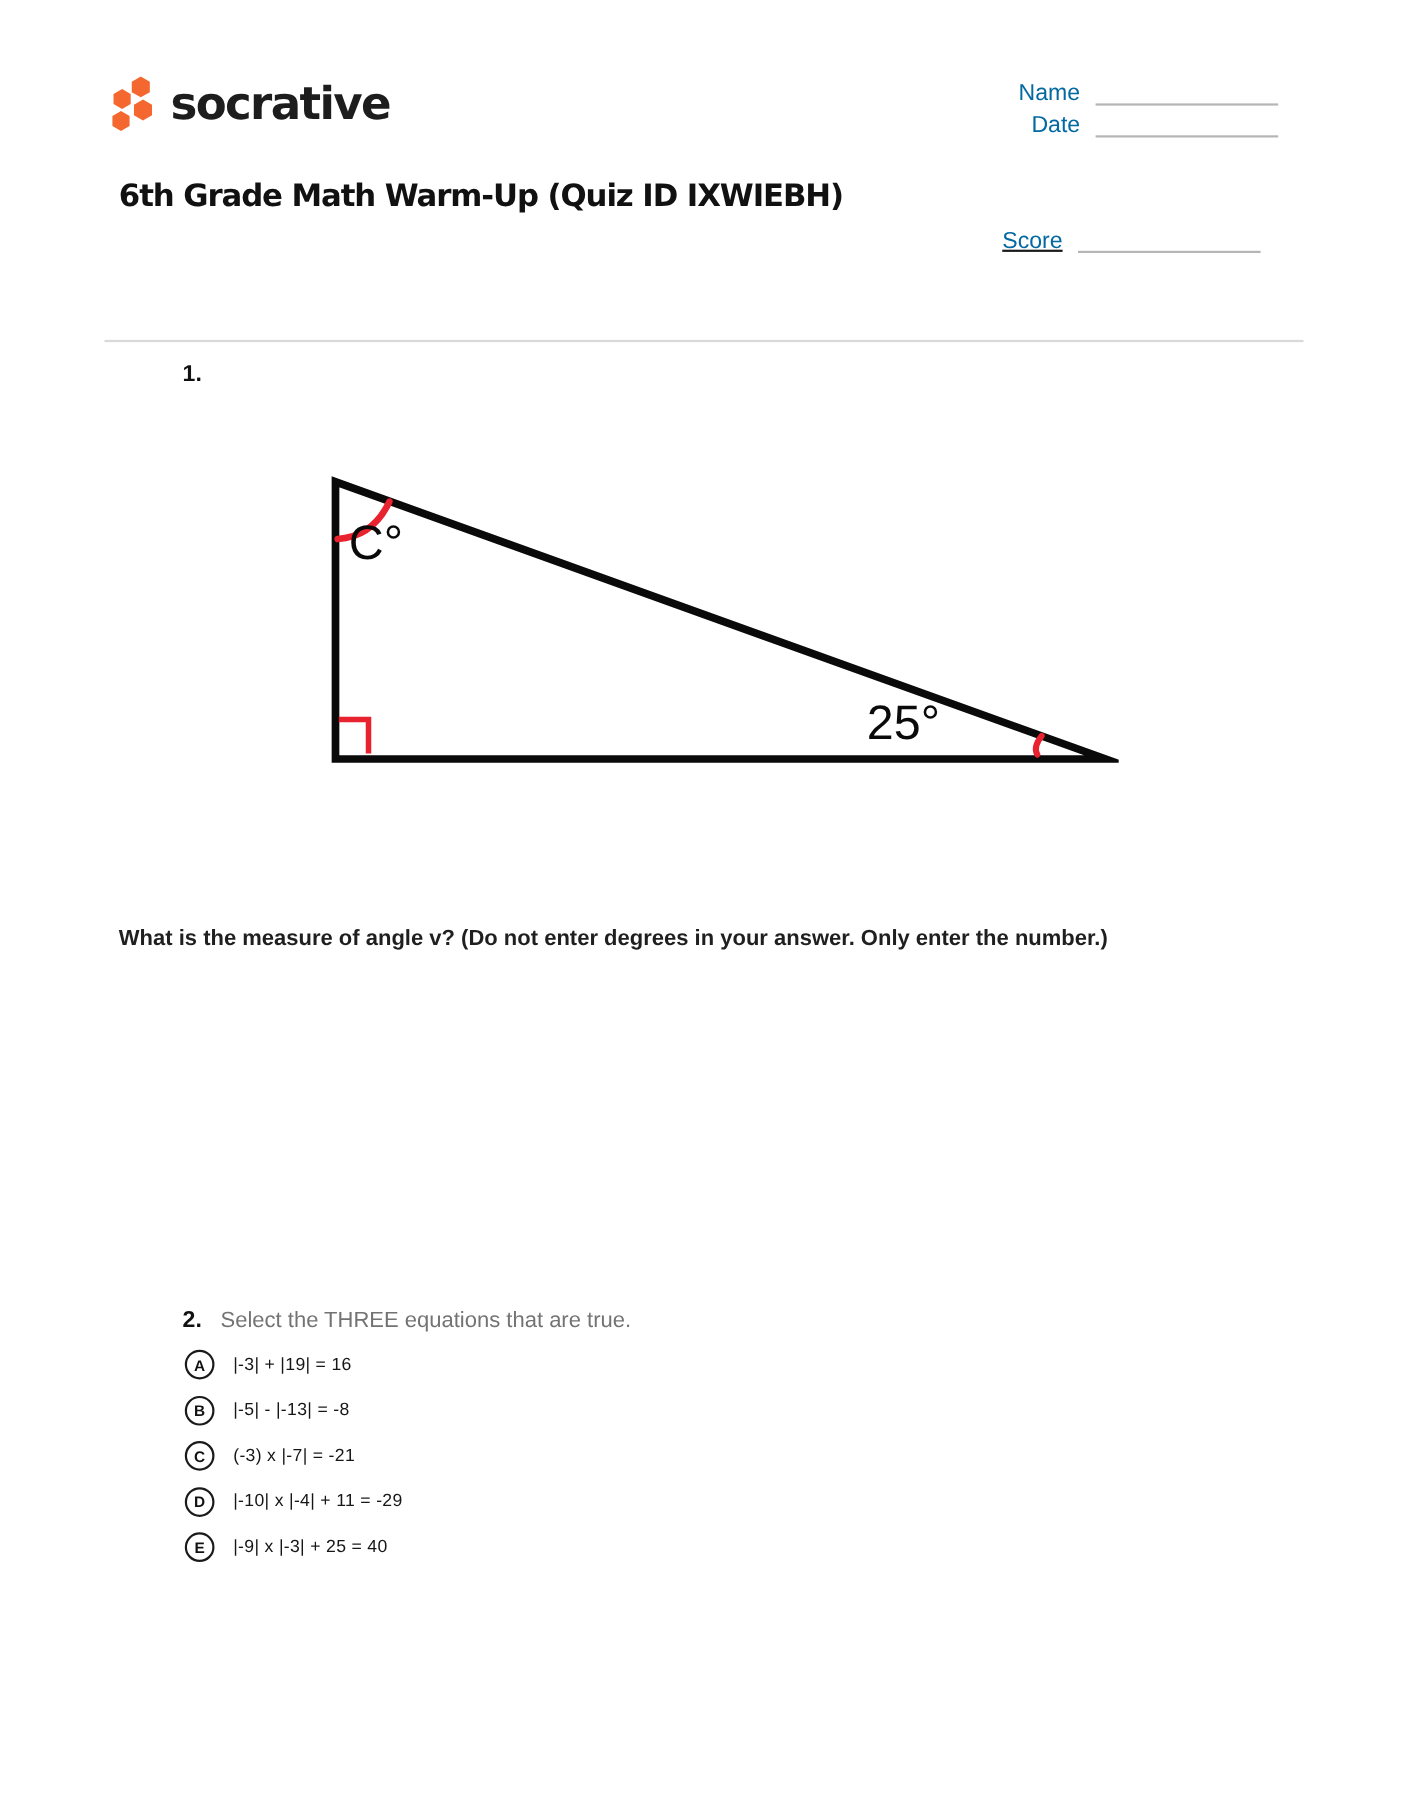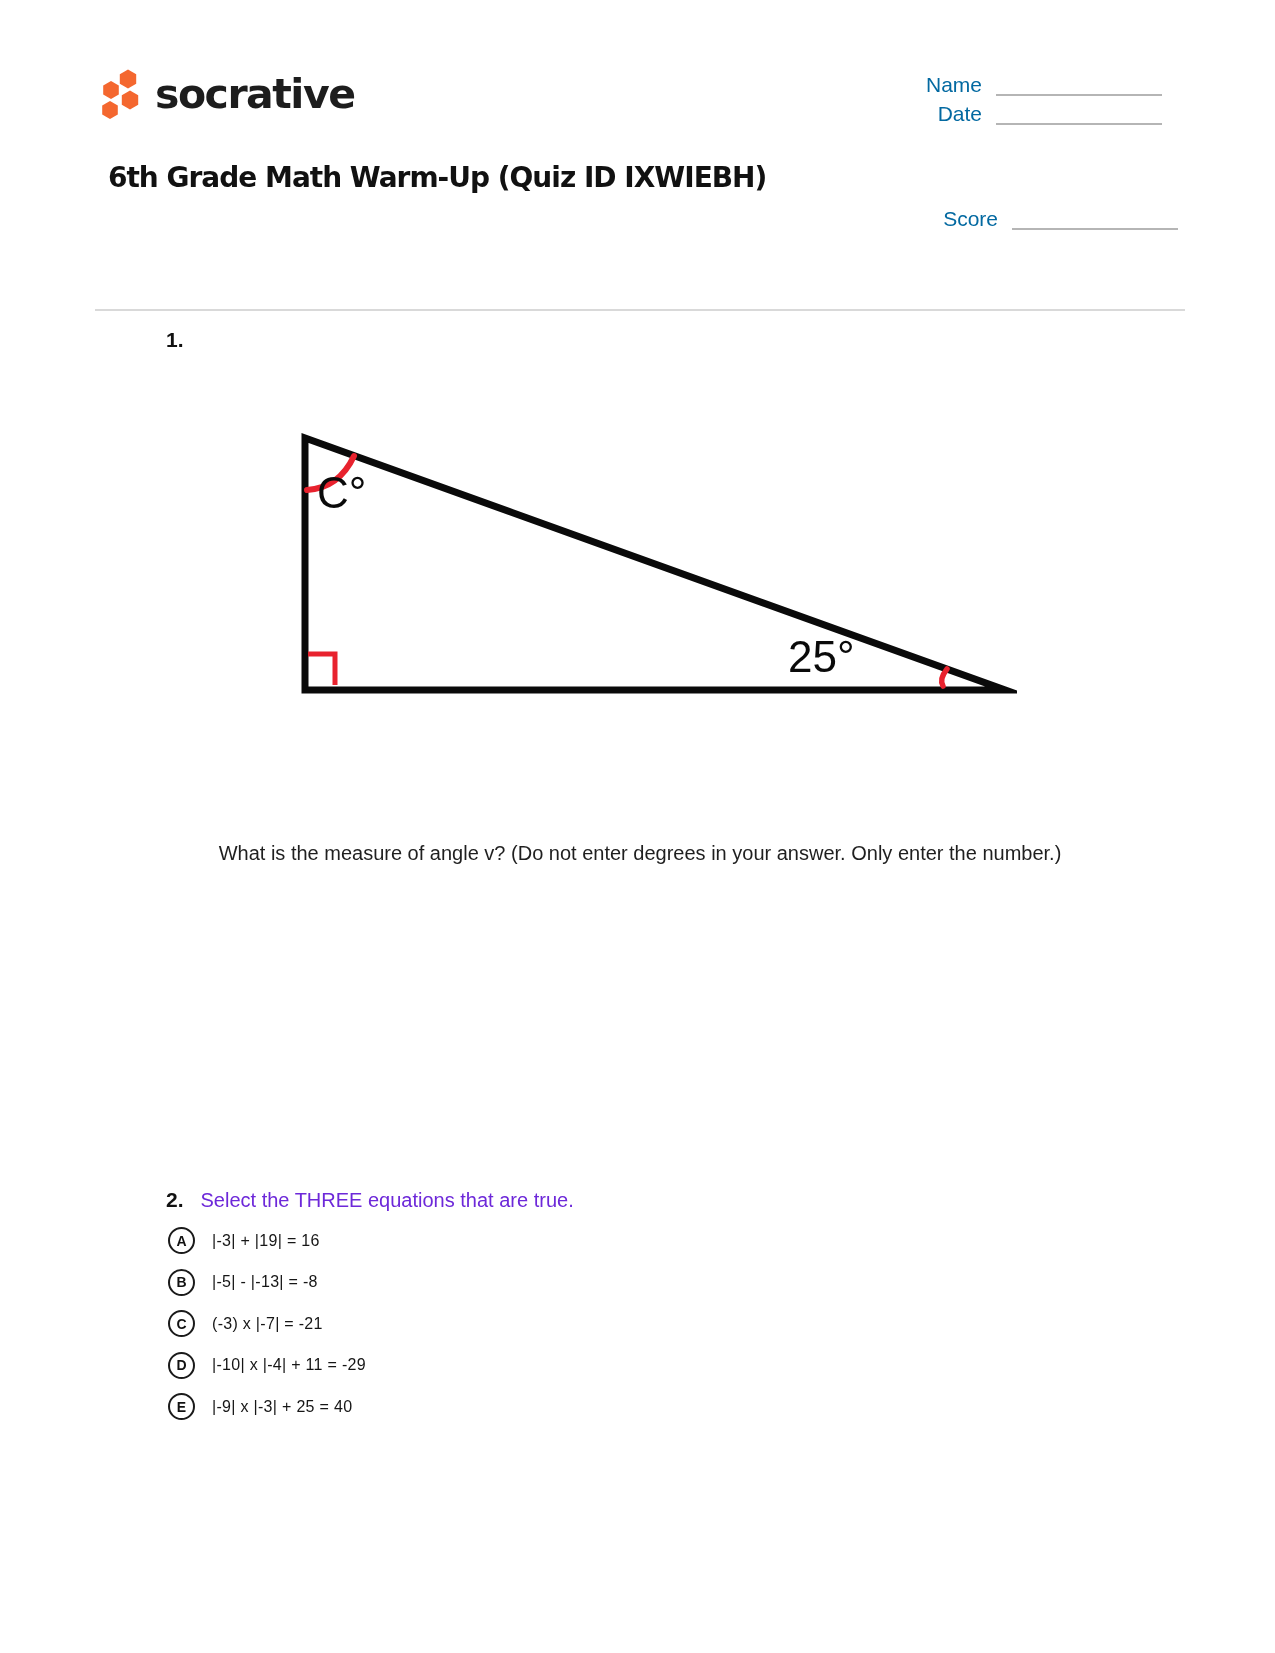--- a/index.html
+++ b/index.html
@@ -19,41 +19,41 @@
   .logo svg{display:block;}
   .hex{fill:var(--brand-orange);}
   .logo-text{
     font-family:"DejaVu Sans",sans-serif;font-weight:700;font-size:41px;
     letter-spacing:-1.5px;color:#1d1d1d;line-height:1;padding-bottom:4px;
   }
   .meta{position:absolute;left:860px;top:74px;width:302px;}
   .meta-row{display:flex;justify-content:flex-end;align-items:flex-end;gap:14px;margin-bottom:7px;}
   .meta-label{font-size:21px;color:#0369a1;line-height:22px;}
   .write-line{width:166px;height:20px;border-bottom:2px solid var(--line-gray);}
-  .score-row{position:absolute;left:876px;top:208px;width:302px;}
+  .score-row{position:absolute;left:844px;top:208px;width:302px;text-decoration:underline;}
   .title{
     position:absolute;left:108px;top:160px;width:745px;
     font-family:"DejaVu Sans",sans-serif;font-weight:700;font-size:28px;
     line-height:1.28;letter-spacing:-1px;color:#111;
   }
   .divider{position:absolute;left:95px;top:309px;width:1090px;height:2px;background:var(--divider-gray);}
   
   .q1-number{position:absolute;left:166px;top:328px;font-size:21px;font-weight:700;color:#111;}
   .figure{position:absolute;left:293px;top:428px;}
   .tri-line{fill:none;stroke:#0a0a0a;stroke-width:7;stroke-miterlimit:10;}
   .red-mark{fill:none;stroke:var(--mark-red);}
   .fig-label{font-family:"Liberation Sans",sans-serif;fill:#0a0a0a;}
   .q1-prompt{
-    position:absolute;left:108px;top:842px;width:1064px;text-align:center;
-    font-size:20px;color:#1f1f1f;
+    position:absolute;left:108px;top:842px;width:1064px;
+    font-size:20px;color:#1f1f1f;font-weight:bold;
   }
   
   .q2-head{position:absolute;left:166px;top:1188px;display:flex;align-items:baseline;gap:17px;}
   .q2-number{font-size:21px;font-weight:700;color:#111;}
-  .q2-prompt{font-size:20px;color:#6d28d9;}
+  .q2-prompt{font-size:20px;color:#737373;}
   .choices{position:absolute;left:168px;top:1227px;}
   .choice{display:flex;align-items:center;gap:17px;height:27px;margin-bottom:14.5px;}
   .bubble{
     width:27px;height:27px;box-sizing:border-box;border:2px solid #1a1a1a;border-radius:50%;
     display:flex;align-items:center;justify-content:center;
     font-size:14px;font-weight:700;color:#111;flex:0 0 auto;
   }
   .equation{font-size:16px;color:#161616;letter-spacing:0.3px;}
 </style>
 </head>

